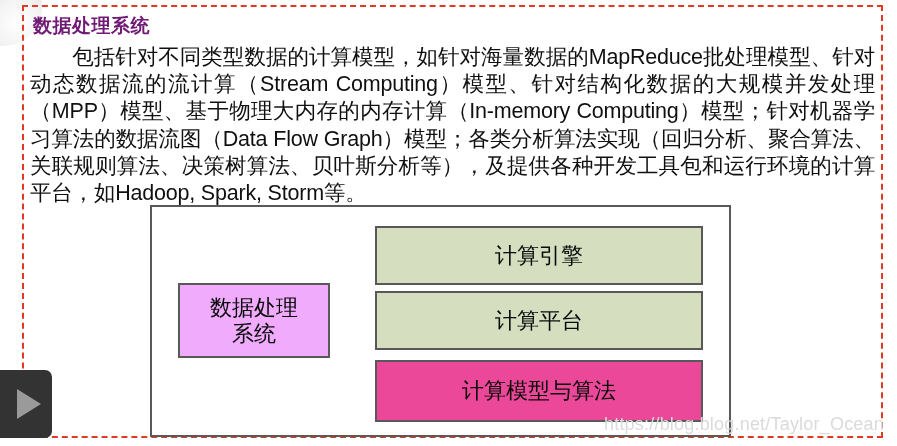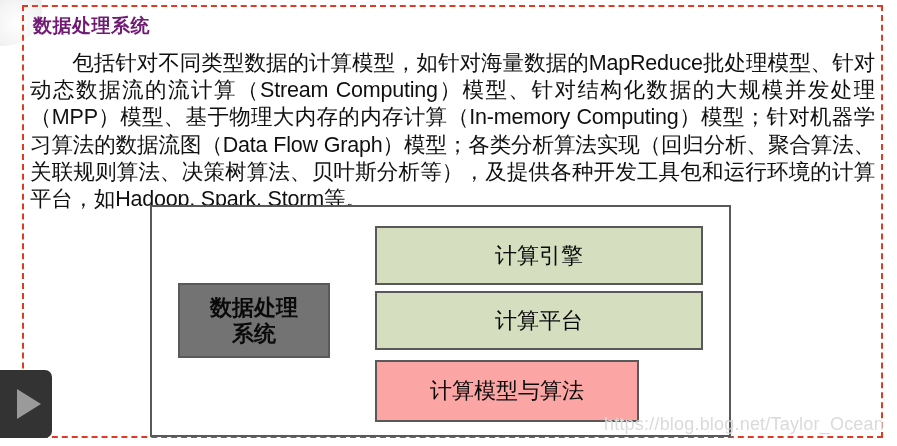--- a/index.html
+++ b/index.html
@@ -60,21 +60,21 @@
     font-size: 19px;
     font-weight: bold;
     color: #701a75;
     letter-spacing: 0.5px;
     white-space: nowrap;
   }
 
   #body-text {
     position: absolute;
     left: 30px;
-    top: 50px;
+    top: 44px;
     width: 845px;
     font-size: 21.5px;
     line-height: 27.2px;
     color: #101010;
     text-align: justify;
     text-justify: inter-character;
     letter-spacing: -0.2px;
   }
   #body-text .indent { display: inline-block; width: 42px; }
 
@@ -101,45 +101,44 @@
     color: #0a0a0a;
     font-size: 22px;
     line-height: 26px;
   }
 
   #node-system {
     left: 178px;
     top: 283px;
     width: 152px;
     height: 75px;
-    background: #737373;
+    background: #f0abfc;
     flex-direction: column;
-    font-weight: bold;
   }
 
   #node-engine {
     left: 375px;
     top: 226px;
     width: 328px;
     height: 59px;
     background: #d5dfc0;
   }
   #node-platform {
     left: 375px;
     top: 291px;
     width: 328px;
     height: 59px;
     background: #d5dfc0;
   }
   #node-models {
     left: 375px;
     top: 360px;
-    width: 264px;
+    width: 328px;
     height: 62px;
-    background: #fca5a5;
+    background: #ec4899;
   }
 
   
   #play-overlay {
     position: absolute;
     left: 0;
     top: 370px;
     width: 52px;
     height: 68px;
     background: #333333;

